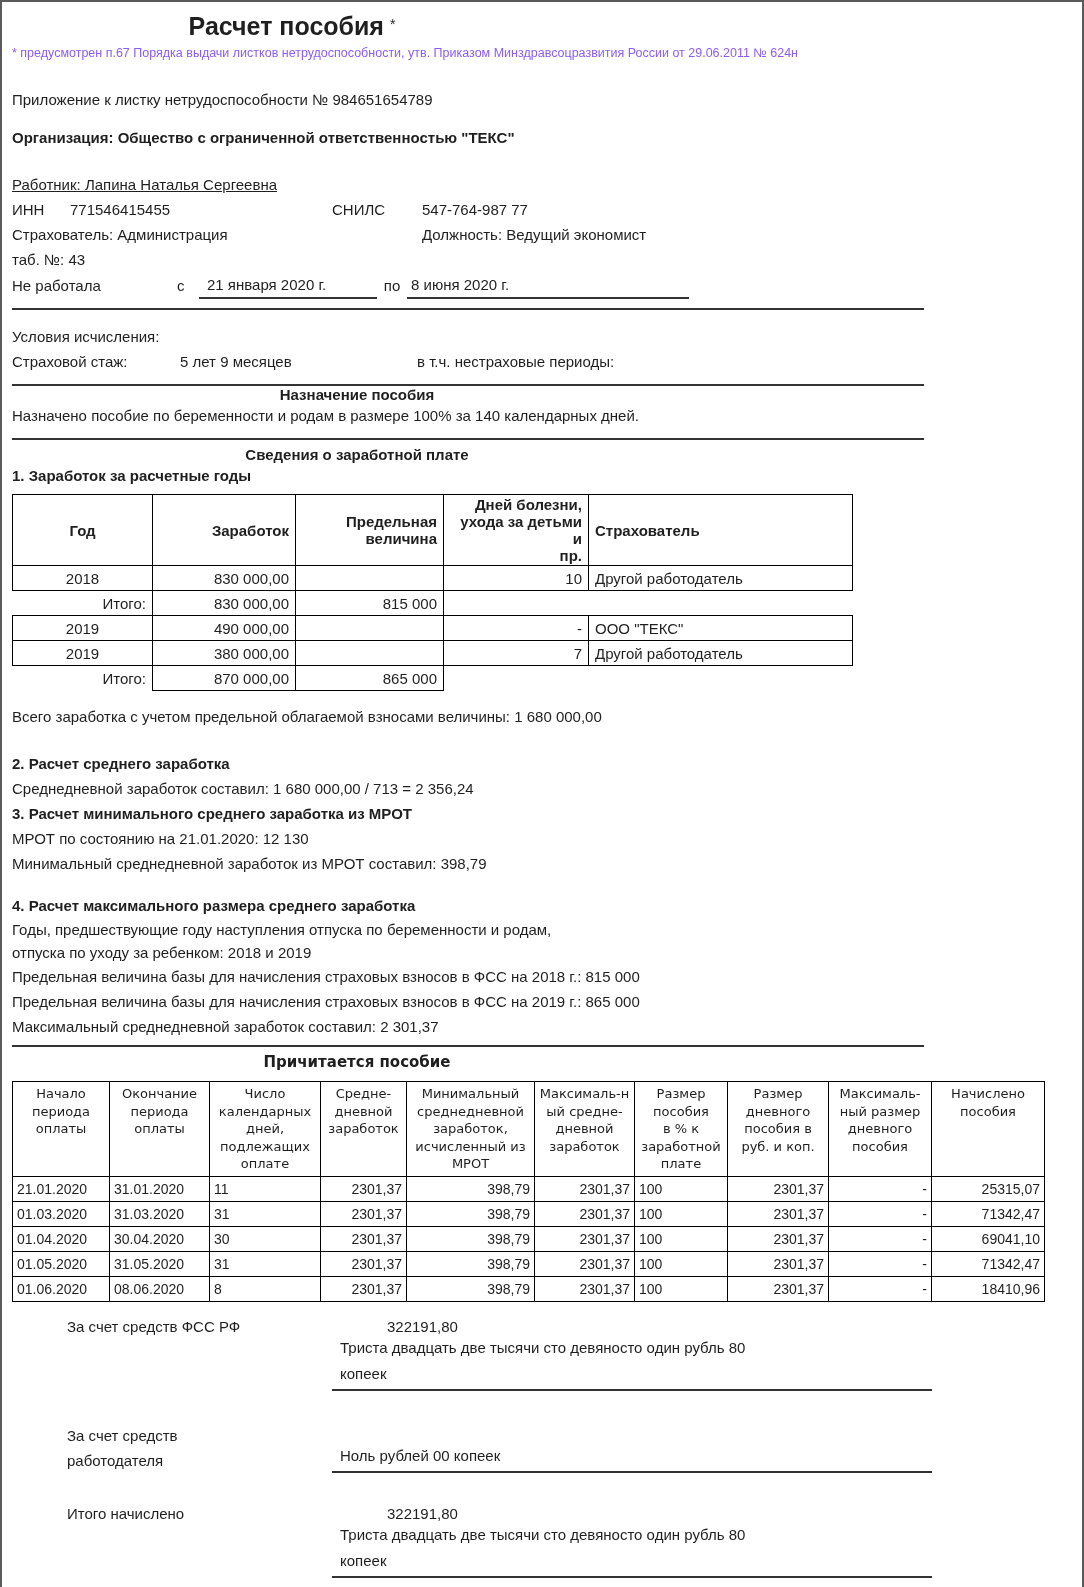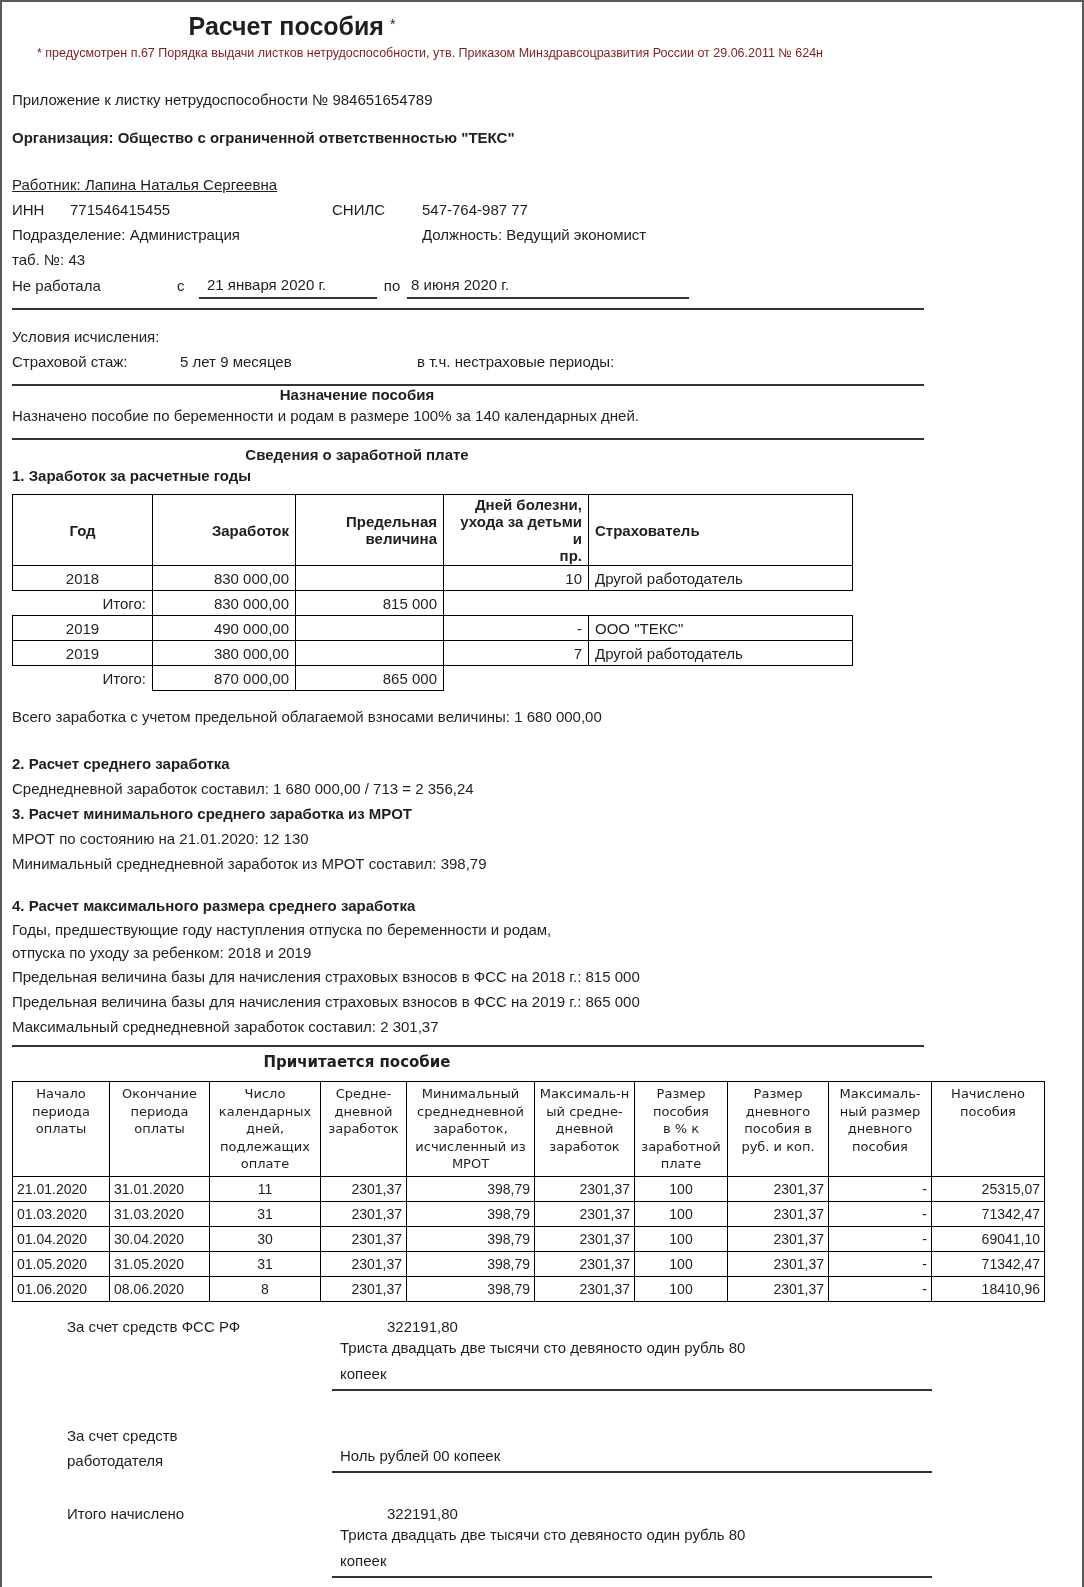--- a/index.html
+++ b/index.html
@@ -17,21 +17,21 @@
     position:relative;
     overflow:hidden;
   }
   .pre { white-space:pre-line; }
   .bold { font-weight:bold; }
 
   
   .title-wrap { width:560px; text-align:center; margin-top:2px; }
   .doc-title { font-size:25px; font-weight:bold; display:inline; }
   .title-star { font-size:14px; vertical-align:super; margin-left:6px; }
-  .footnote { font-size:12.5px; margin-top:5px; color:#7f1d1d;margin-left:25px; }
+  .footnote { font-size:12.5px; margin-top:5px; color:#8b5cf6; }
 
   .line15 { font-size:15px; line-height:25px; }
   .attachment { margin-top:27px; }
   .org { margin-top:13px; font-weight:bold; }
   .worker { margin-top:22px;text-decoration:underline; }
 
   .row { display:flex; align-items:center; }
   .lbl { display:inline-block; }
 
   .hr { height:0; border-top:2px solid #333; width:912px; }
@@ -56,21 +56,21 @@
   .t2 { margin-top:10px; font-size:14px; }
   .t2 td, .t2 th { border:1px solid #000; }
   .t2 th {
     font-family:"DejaVu Sans", sans-serif;
     font-size:13px; font-weight:normal;
     text-align:center; vertical-align:top;
     padding:3px 2px; white-space:pre-line; line-height:1.35;
   }
   .t2 td { height:25px; padding:1px 4px; }
   .t2 .a-l { text-align:left; }
-  .t2 .a-c { text-align:center; }
+  .t2 .a-c { text-align:left; }
   .t2 .a-r { text-align:right; }
 
   .u { border-bottom:2px solid #333; }
 
   .foot-row { display:flex; font-size:15px; }
   .ind55 { width:55px; flex:0 0 55px; }
   .words {
     width:600px; border-bottom:2px solid #333;
     padding:0 0 2px 8px; line-height:26px;
   }
@@ -91,21 +91,21 @@
   <div class="line15 worker">Работник: Лапина Наталья Сергеевна</div>
 
   <div class="row line15">
     <span class="lbl" style="width:58px">ИНН</span>
     <span class="lbl" style="width:262px">771546415455</span>
     <span class="lbl" style="width:90px">СНИЛС</span>
     <span>547-764-987 77</span>
   </div>
 
   <div class="row line15">
-    <span class="lbl" style="width:410px"><span>Подразделение:</span>&nbsp;<span>Администрация</span></span>
+    <span class="lbl" style="width:410px"><span>Страхователь:</span>&nbsp;<span>Администрация</span></span>
     <span><span>Должность:</span>&nbsp;<span>Ведущий экономист</span></span>
   </div>
 
   <div class="line15">таб. №: 43</div>
 
   <div class="row line15">
     <span class="lbl" style="width:165px">Не работала</span>
     <span class="lbl" style="width:22px">с</span>
     <span class="lbl u" style="width:178px; padding-left:8px">21 января 2020 г.</span>
     <span class="lbl" style="width:30px; text-align:center">по</span>

